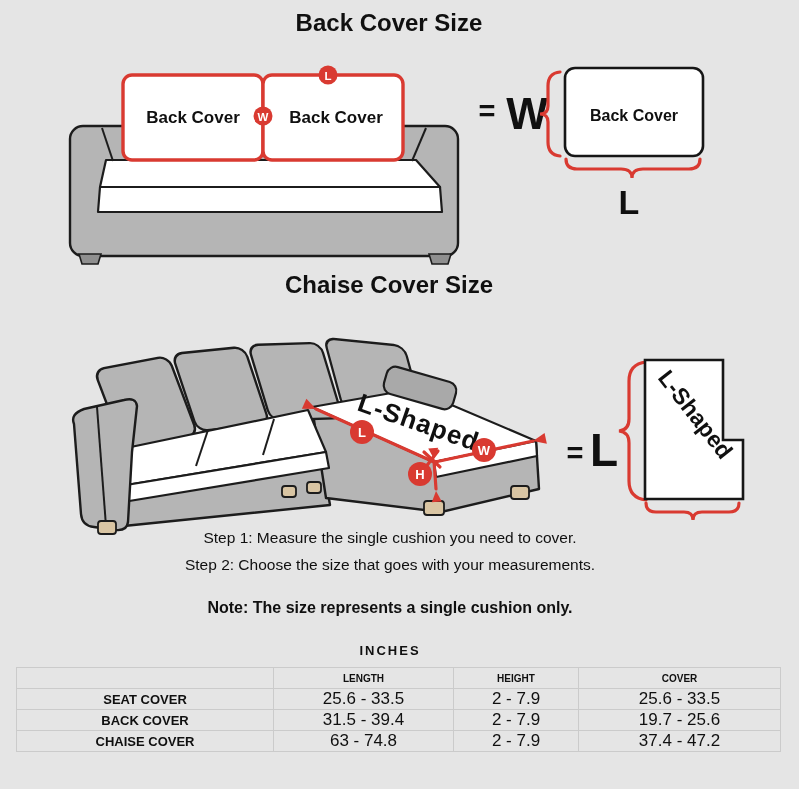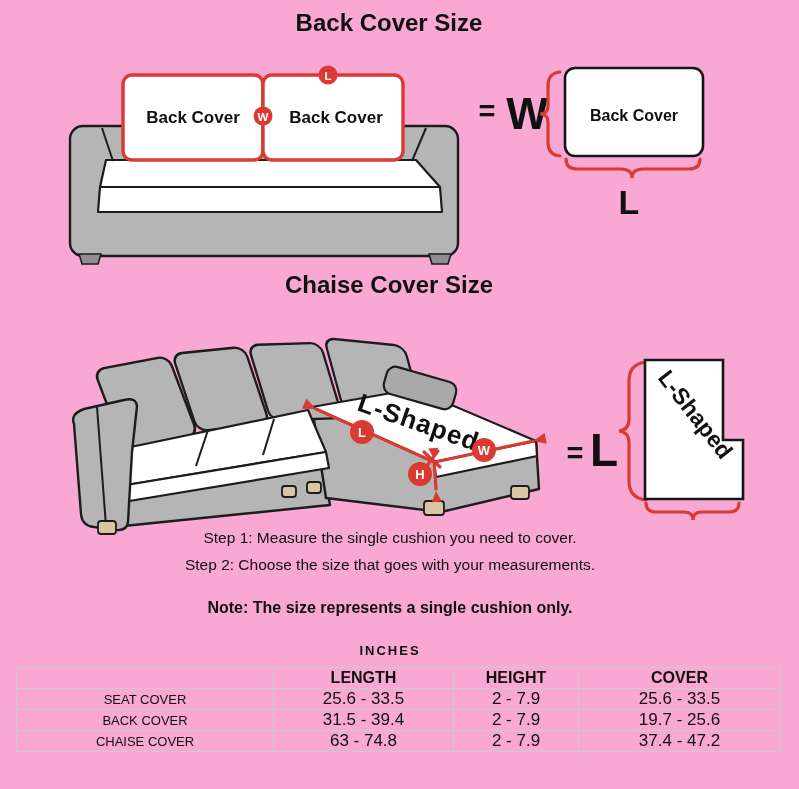--- a/index.html
+++ b/index.html
@@ -4,21 +4,21 @@
 <style>
   :root{
     --accent:#d93a31;
     --outline:#1c1c1c;
     --sofa-gray:#b5b5b5;
     --leg-tan:#d9c5a3;
     --table-border:#cbcbcb;
     --ink:#101010;
   }
   html,body{margin:0;padding:0;background:#fff;}
-  .page{position:relative;width:799px;height:789px;background:#f9a8d4;overflow:hidden;
+  .page{position:relative;width:799px;height:789px;background:#e5e5e5;overflow:hidden;
         font-family:"Liberation Sans",sans-serif;}
   svg{position:absolute;left:0;top:0;}
   svg text{fill:var(--ink);font-family:"Liberation Sans",sans-serif;}
   .title{font-size:24px;font-weight:bold;}
   .cushion-label{font-size:17px;font-weight:bold;}
   .box-label{font-size:16px;font-weight:bold;}
   .marker-letter{fill:#fff;font-size:11.5px;font-weight:bold;}
   .marker-letter-lg{fill:#fff;font-size:13px;font-weight:bold;}
   .big-eq{font-size:29px;font-weight:bold;}
   .big-letter{font-size:44px;font-weight:bold;}
@@ -37,23 +37,23 @@
   .leg-dark{fill:#8f8f8f;stroke:var(--outline);stroke-width:1.6;}
   .red-rect{fill:#ffffff;stroke:var(--accent);stroke-width:3.4;}
   .red-line{stroke:var(--accent);stroke-width:3.2;fill:none;stroke-linecap:round;}
   .red-fill{fill:var(--accent);}
   .black-rect{fill:#ffffff;stroke:#161616;stroke-width:2.6;}
   
   table.size{position:absolute;left:16px;top:667px;width:764px;border-collapse:collapse;
      table-layout:fixed;font-family:"Liberation Sans",sans-serif;color:var(--ink);}
   table.size th,table.size td{border:1px solid var(--table-border);height:20px;
      text-align:center;vertical-align:middle;padding:0;}
-  table.size th{font-size:16px;font-weight:bold;}
+  table.size th{font-size:10px;font-weight:bold;}
   table.size td{font-size:17px;font-weight:500;}
-  table.size td.row-label{font-weight:normal;font-size:13px;border-radius:9px;}
+  table.size td.row-label{font-weight:bold;font-size:13px;border-radius:9px;}
 </style>
 </head>
 <body>
 
 <div class="page">
 
 <svg viewBox="0 0 799 660" width="799" height="660">
 
   <text class="title" x="389" y="31" text-anchor="middle">Back Cover Size</text>
 

